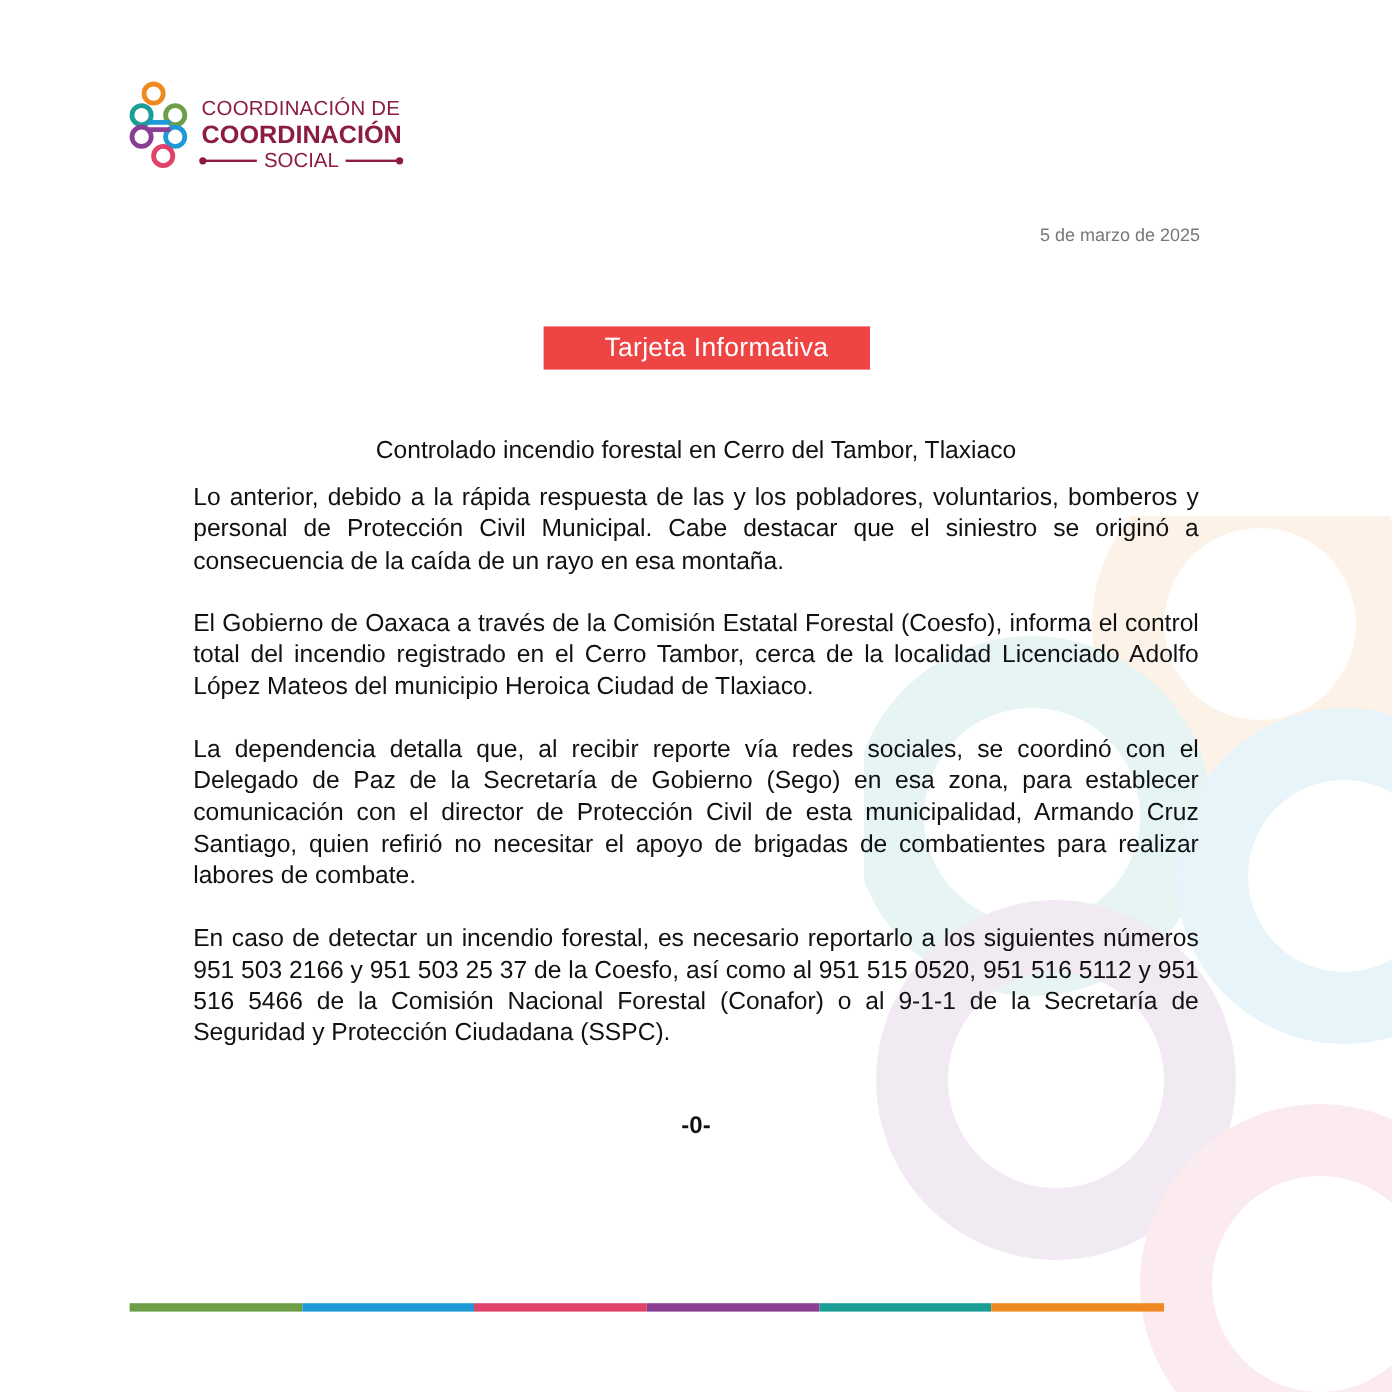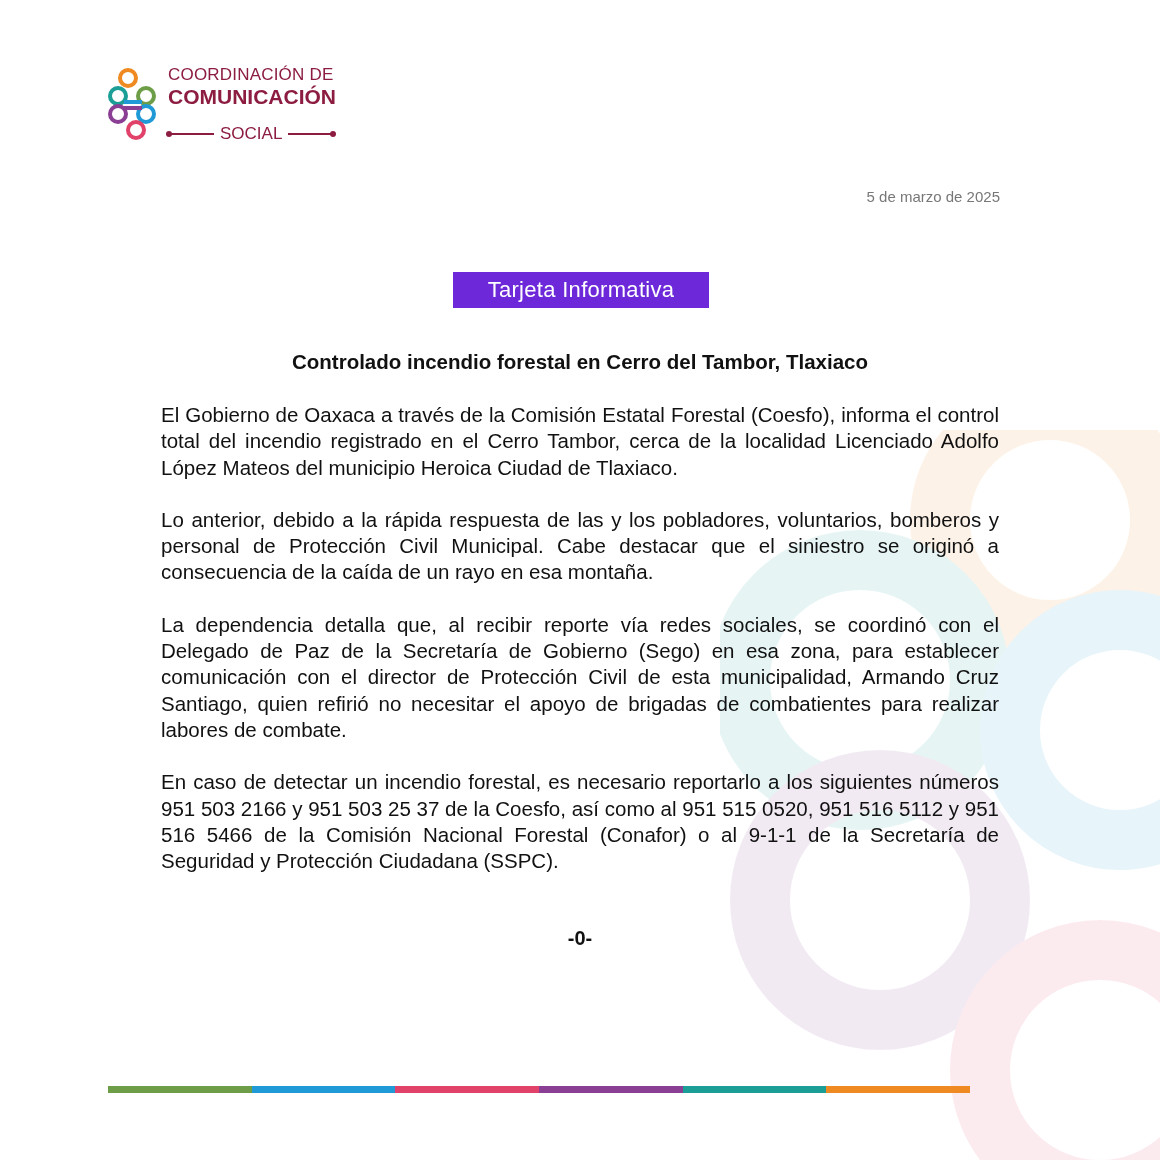--- a/index.html
+++ b/index.html
@@ -8,30 +8,30 @@
       background: #ffffff;
       font-family: "Liberation Sans", sans-serif;
       color: #111;
     }
     .watermark { position: absolute; right: -20px; top: 430px; width: 460px; height: 760px; opacity: 0.10; }
     .logo { position: absolute; left: 106px; top: 66px; display: flex; align-items: flex-end; }
     .logo-mark { width: 56px; height: 76px; }
     .logo-text { margin-left: 6px; color: #8c1d40; line-height: 1; }
     .logo-line1 { font-size: 17px; letter-spacing: 0.2px; }
     .logo-line2 { font-size: 21px; font-weight: bold; margin-top: 3px; }
-    .logo-line3 { font-size: 17px; display: flex; align-items: center; margin-top: 18px; }
+    .logo-line3 { font-size: 17px; display: flex; align-items: center; margin-top: 2px; }
     .logo-line3 .rule { display: inline-block; height: 2px; background: #8c1d40; width: 46px; position: relative; }
     .logo-line3 .rule::before { content: ""; position: absolute; top: -2px; width: 6px; height: 6px; border-radius: 50%; background: #8c1d40; }
     .rule.l::before { left: -2px; }
     .rule.r::before { right: -2px; }
     .logo-line3 .word { margin: 0 6px; }
     .date { position: absolute; right: 160px; top: 188px; font-size: 15px; color: #777; }
-    .badge { position: absolute; left: 453px; top: 272px; width: 256px; height: 36px; background: #6d28d9;
-      color: #fff; font-size: 22px; display: flex; align-items: center; justify-content: center; letter-spacing: 0.3px; }
-    .title { position: absolute; left: 0; right: 0; top: 350px; text-align: center; font-size: 20.5px; font-weight: bold; }
+    .badge { position: absolute; left: 453px; top: 272px; width: 256px; height: 36px; background: #ef4444;
+      color: #fff; font-size: 22px; display: flex; align-items: center; justify-content: center; letter-spacing: 0.3px; padding-left: 16px; }
+    .title { position: absolute; left: 0; right: 0; top: 364px; text-align: center; font-size: 20.5px; font-weight: normal; }
     .body { position: absolute; left: 161px; width: 838px; top: 402px; font-size: 20.5px; line-height: 26.3px; text-align: justify; }
     .body p { margin: 0 0 26px 0; }
     .end { position: absolute; left: 0; right: 0; top: 927px; text-align: center; font-weight: bold; font-size: 20px; }
     .bar { position: absolute; left: 108px; top: 1086px; width: 862px; height: 7px; display: flex; }
     .bar div { flex: 1; }
   </style>
 </head>
 <body>
 
 <svg class="watermark" viewBox="0 0 460 760">
@@ -52,38 +52,38 @@
       <circle cx="40" cy="30" r="8" stroke="#6d9e47"></circle>
       <circle cx="12" cy="48" r="8" stroke="#8a3f94"></circle>
       <circle cx="40" cy="48" r="8" stroke="#1f9ad6"></circle>
       <circle cx="30" cy="64" r="8" stroke="#e0426a"></circle>
       <line x1="18" y1="36" x2="36" y2="36" stroke="#1f9ad6"></line>
       <line x1="18" y1="42" x2="36" y2="42" stroke="#8a3f94"></line>
     </g>
   </svg>
   <div class="logo-text">
     <div class="logo-line1">COORDINACIÓN DE</div>
-    <div class="logo-line2">COMUNICACIÓN</div>
+    <div class="logo-line2">COORDINACIÓN</div>
     <div class="logo-line3">
       <span class="rule l"></span>
       <span class="word">SOCIAL</span>
       <span class="rule r"></span>
     </div>
   </div>
 </div>
 
 <div class="date">5 de marzo de 2025</div>
 
 <div class="badge">Tarjeta Informativa</div>
 
 <div class="title">Controlado incendio forestal en Cerro del Tambor, Tlaxiaco</div>
 
 <div class="body">
+  <p>Lo anterior, debido a la rápida respuesta de las y los pobladores, voluntarios, bomberos y personal de Protección Civil Municipal. Cabe destacar que el siniestro se originó a consecuencia de la caída de un rayo en esa montaña.</p>
   <p>El Gobierno de Oaxaca a través de la Comisión Estatal Forestal (Coesfo), informa el control total del incendio registrado en el Cerro Tambor, cerca de la localidad Licenciado Adolfo López Mateos del municipio Heroica Ciudad de Tlaxiaco.</p>
-  <p>Lo anterior, debido a la rápida respuesta de las y los pobladores, voluntarios, bomberos y personal de Protección Civil Municipal. Cabe destacar que el siniestro se originó a consecuencia de la caída de un rayo en esa montaña.</p>
   <p>La dependencia detalla que, al recibir reporte vía redes sociales, se coordinó con el Delegado de Paz de la Secretaría de Gobierno (Sego) en esa zona, para establecer comunicación con el director de Protección Civil de esta municipalidad, Armando Cruz Santiago, quien refirió no necesitar el apoyo de brigadas de combatientes para realizar labores de combate.</p>
   <p>En caso de detectar un incendio forestal, es necesario reportarlo a los siguientes números 951 503 2166 y 951 503 25 37 de la Coesfo, así como al 951 515 0520, 951 516 5112 y 951 516 5466 de la Comisión Nacional Forestal (Conafor) o al 9-1-1 de la Secretaría de Seguridad y Protección Ciudadana (SSPC).</p>
 </div>
 
 <div class="end">-0-</div>
 
 <div class="bar">
   <div style="background:#6d9e47"></div>
   <div style="background:#1f9ad6"></div>
   <div style="background:#e0426a"></div>

